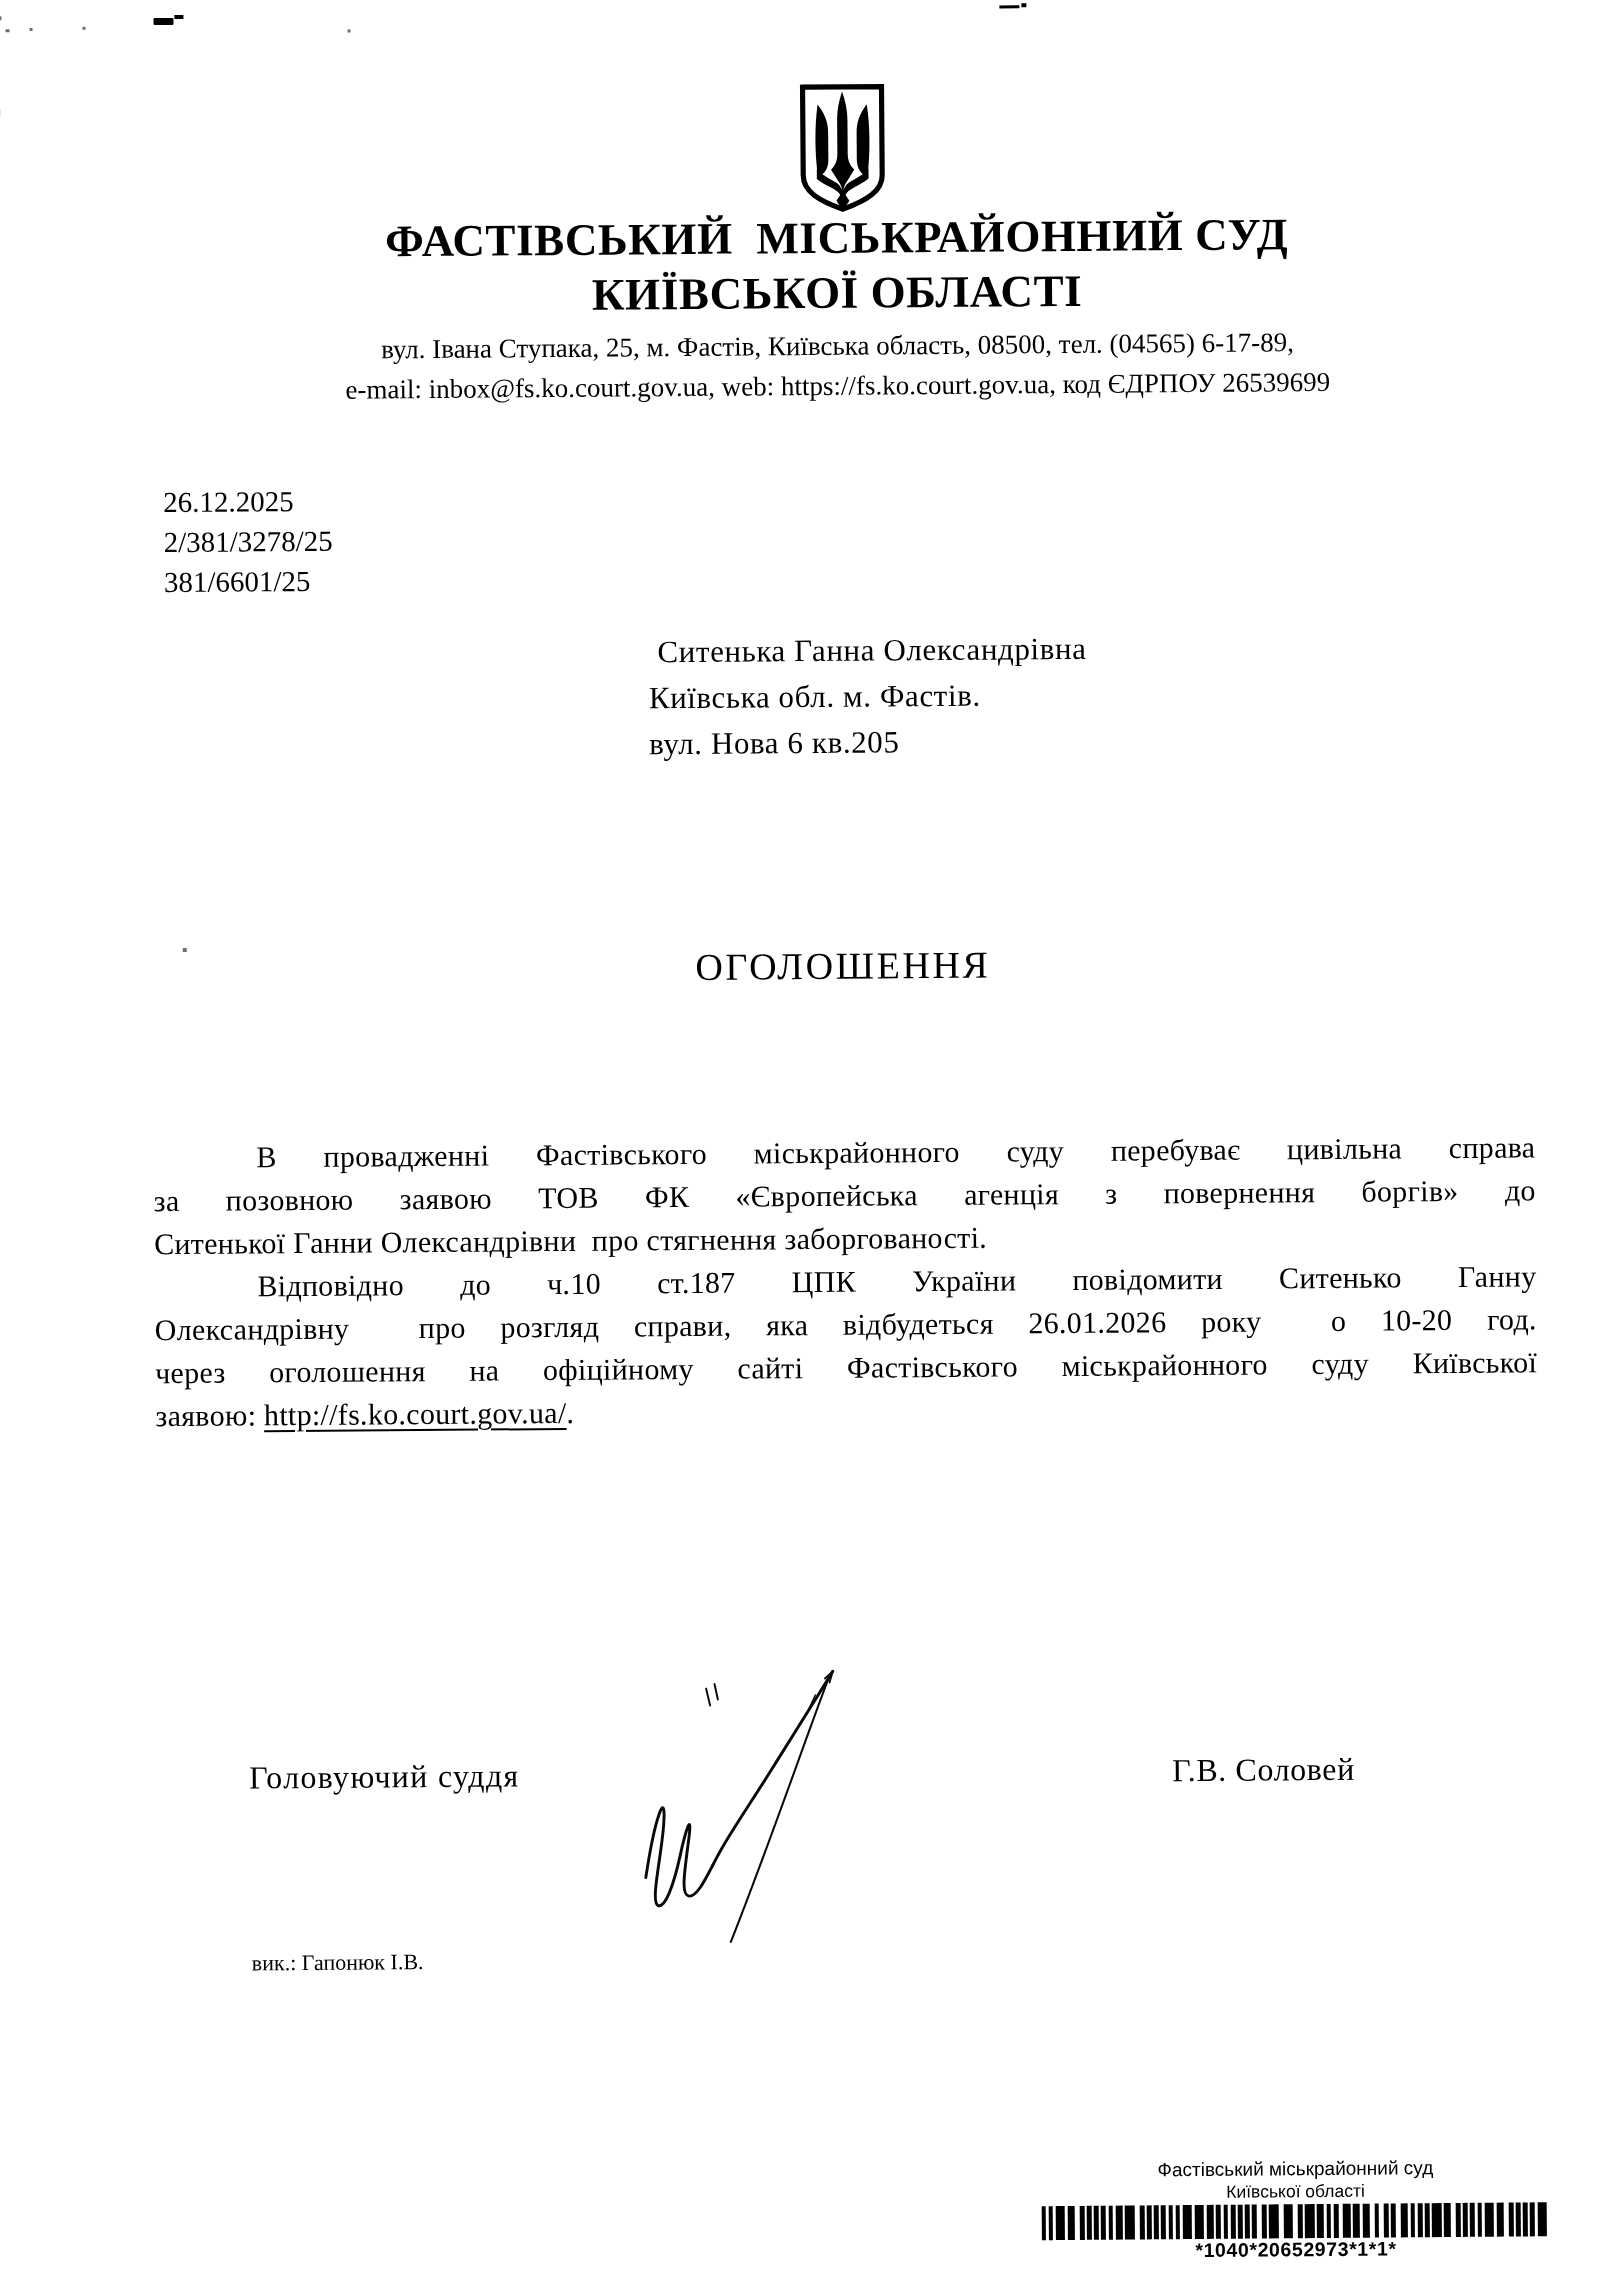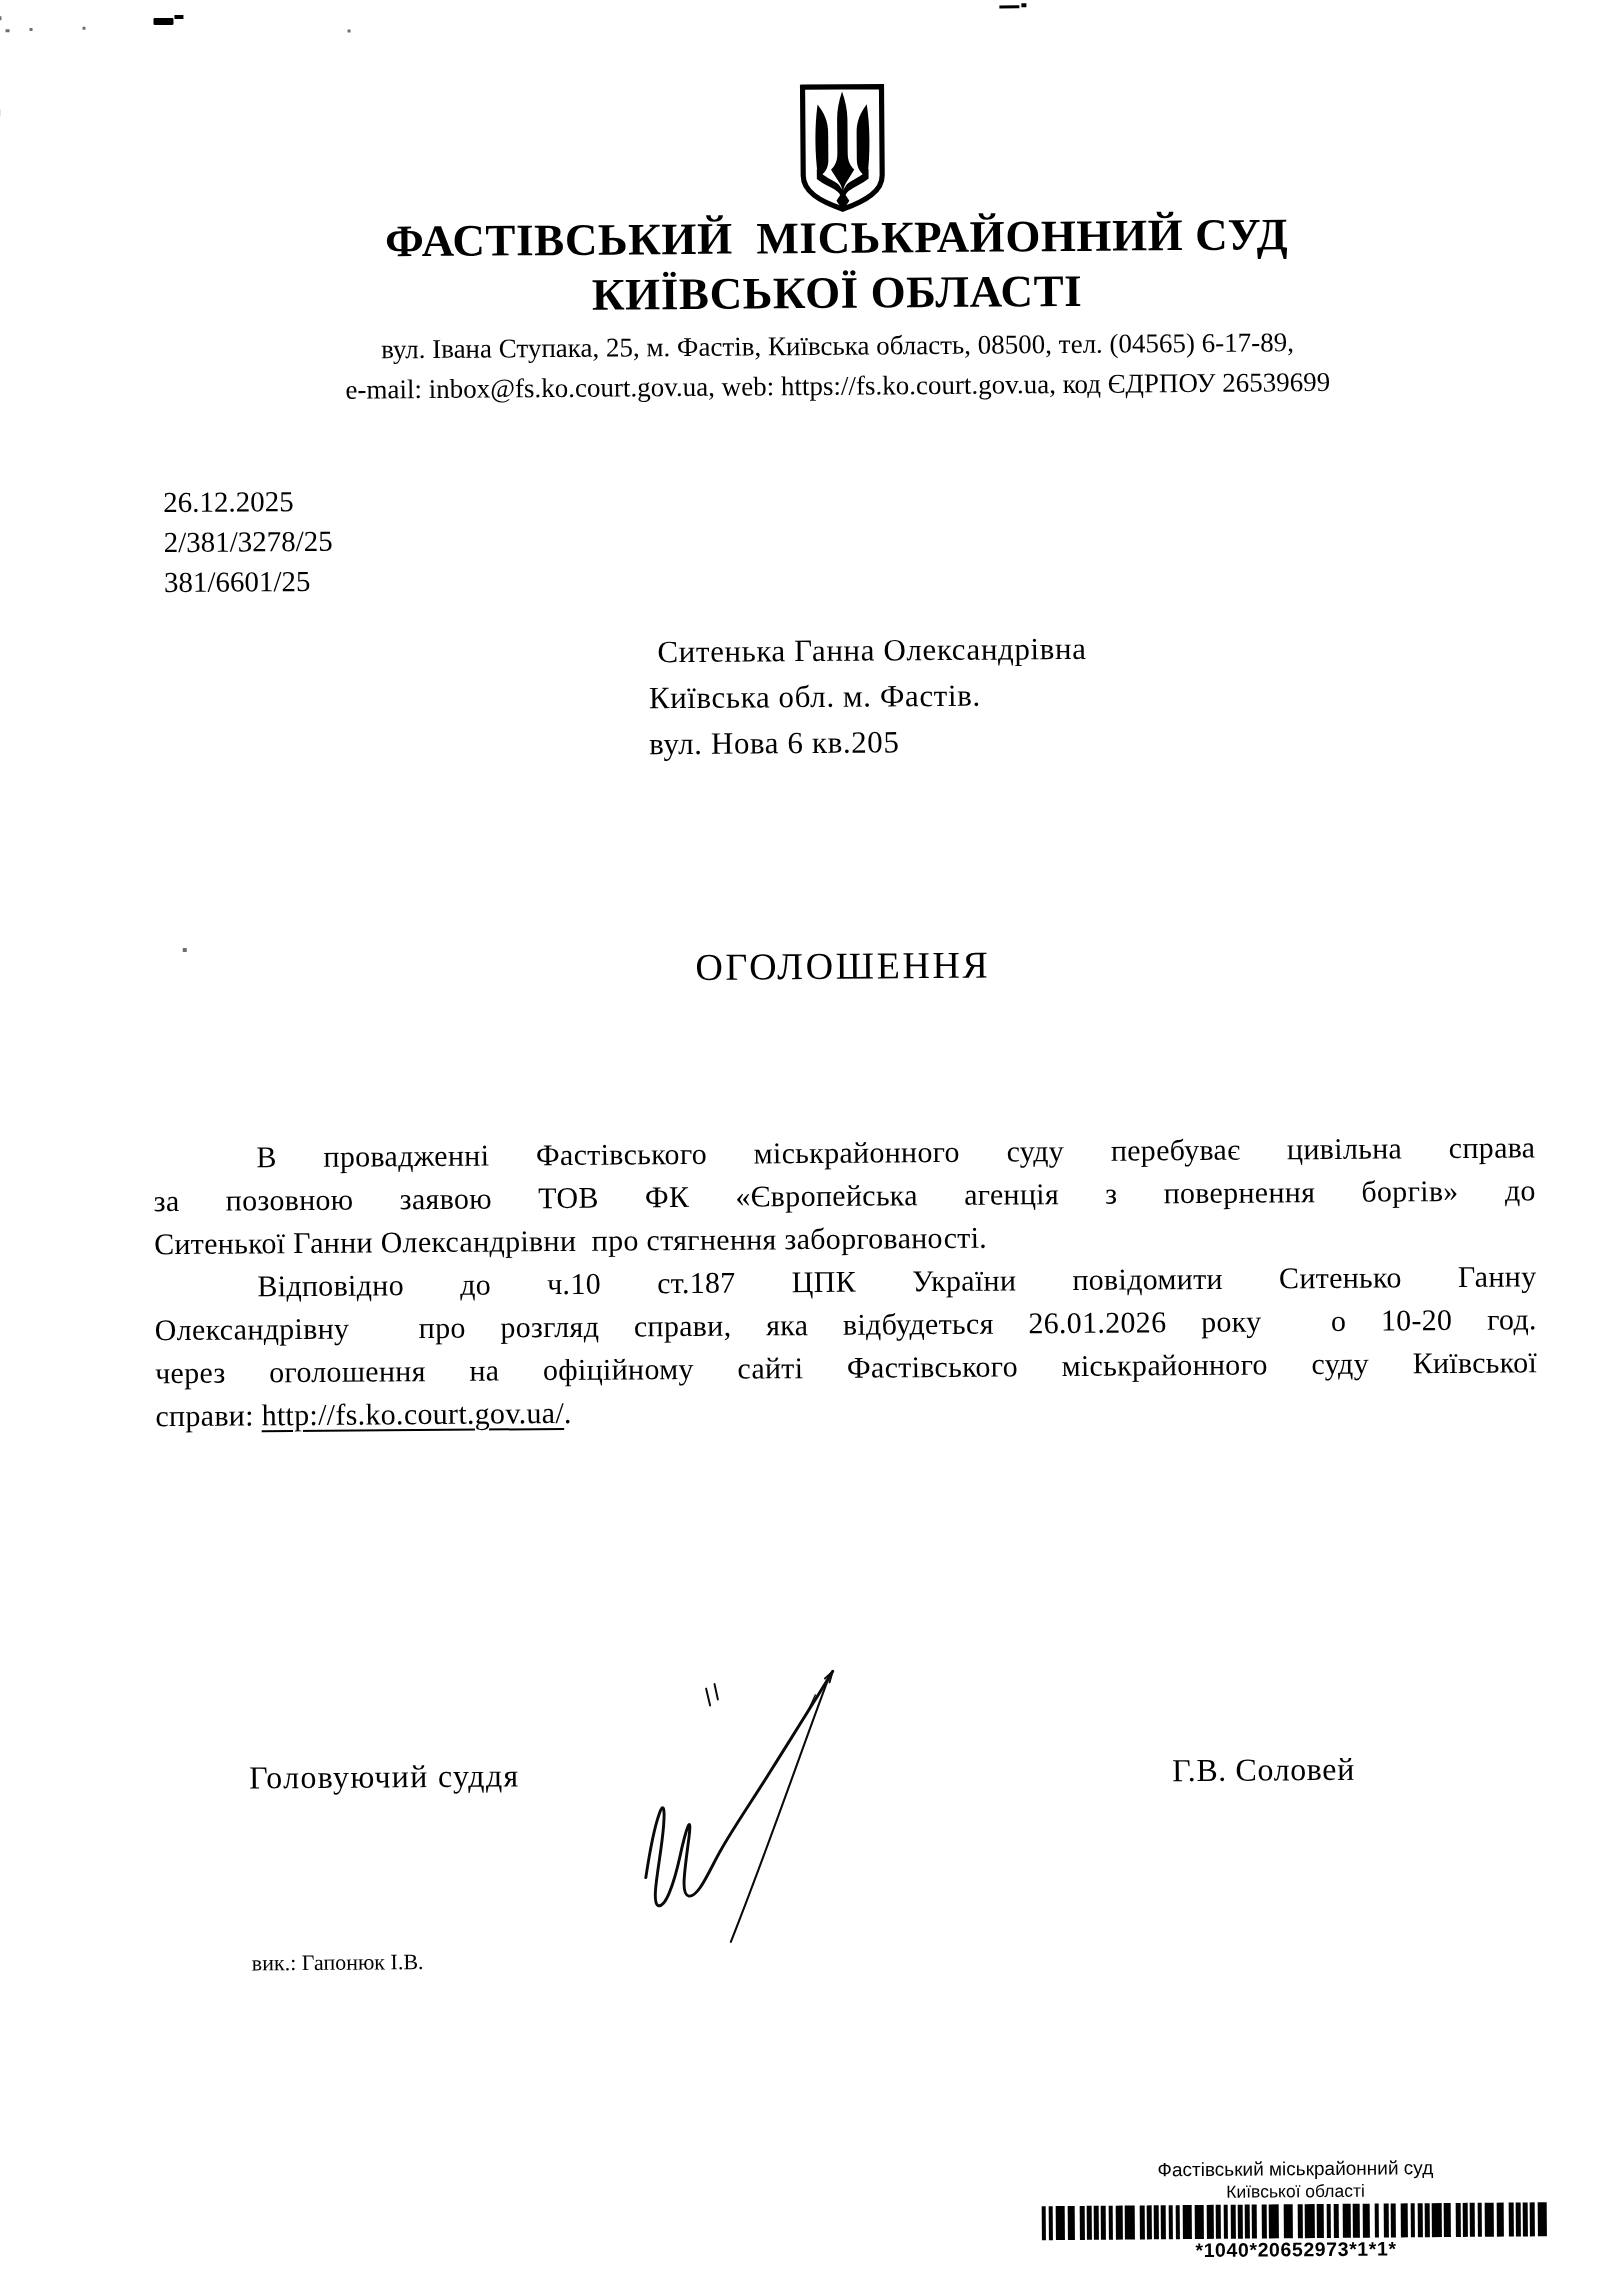--- a/index.html
+++ b/index.html
@@ -97,21 +97,21 @@
 
     <div class="abs doc-title">ОГОЛОШЕННЯ</div>
 
     <div class="abs bodyblock" id="body-lines">
         <div class="body-line jst indent">В провадженні Фастівського міськрайонного суду перебуває цивільна справа</div>
         <div class="body-line jst">за позовною заявою ТОВ ФК «Європейська агенція з повернення боргів» до</div>
         <div class="body-line">Ситенької Ганни Олександрівни&nbsp; про стягнення заборгованості.</div>
         <div class="body-line jst indent">Відповідно до ч.10 ст.187 ЦПК України повідомити Ситенько Ганну</div>
         <div class="body-line jst">Олександрівну&nbsp; про розгляд справи, яка відбудеться 26.01.2026 року&nbsp; о 10-20 год.</div>
         <div class="body-line jst">через оголошення на офіційному сайті Фастівського міськрайонного суду Київської</div>
-        <div class="body-line"><span>справи: </span><span class="url">http://fs.ko.court.gov.ua/</span><span>.</span></div>
+        <div class="body-line"><span>заявою: </span><span class="url">http://fs.ko.court.gov.ua/</span><span>.</span></div>
       </div>
 
     <div class="abs judge-role">Головуючий суддя</div>
 
     <svg class="abs signature" viewBox="0 0 440 460" aria-hidden="true">
       <g fill="none" stroke="#0a0a0a" stroke-linecap="round">
         <path stroke-width="3" d="M150,55 l6,26"></path>
         <path stroke-width="3" d="M163,48 l5,24"></path>
         <path stroke-width="4.5" d="M55,345 C70,250 88,205 83,265 C79,315 62,380 73,388 C84,394 98,356 108,312 C117,272 127,243 122,283 C115,335 108,372 121,374 C136,376 152,336 170,305 C190,270 215,235 250,180 C285,125 330,55 345,30"></path>
         <path stroke-width="3" d="M345,30 L333,41 M345,30 L340,47"></path>

